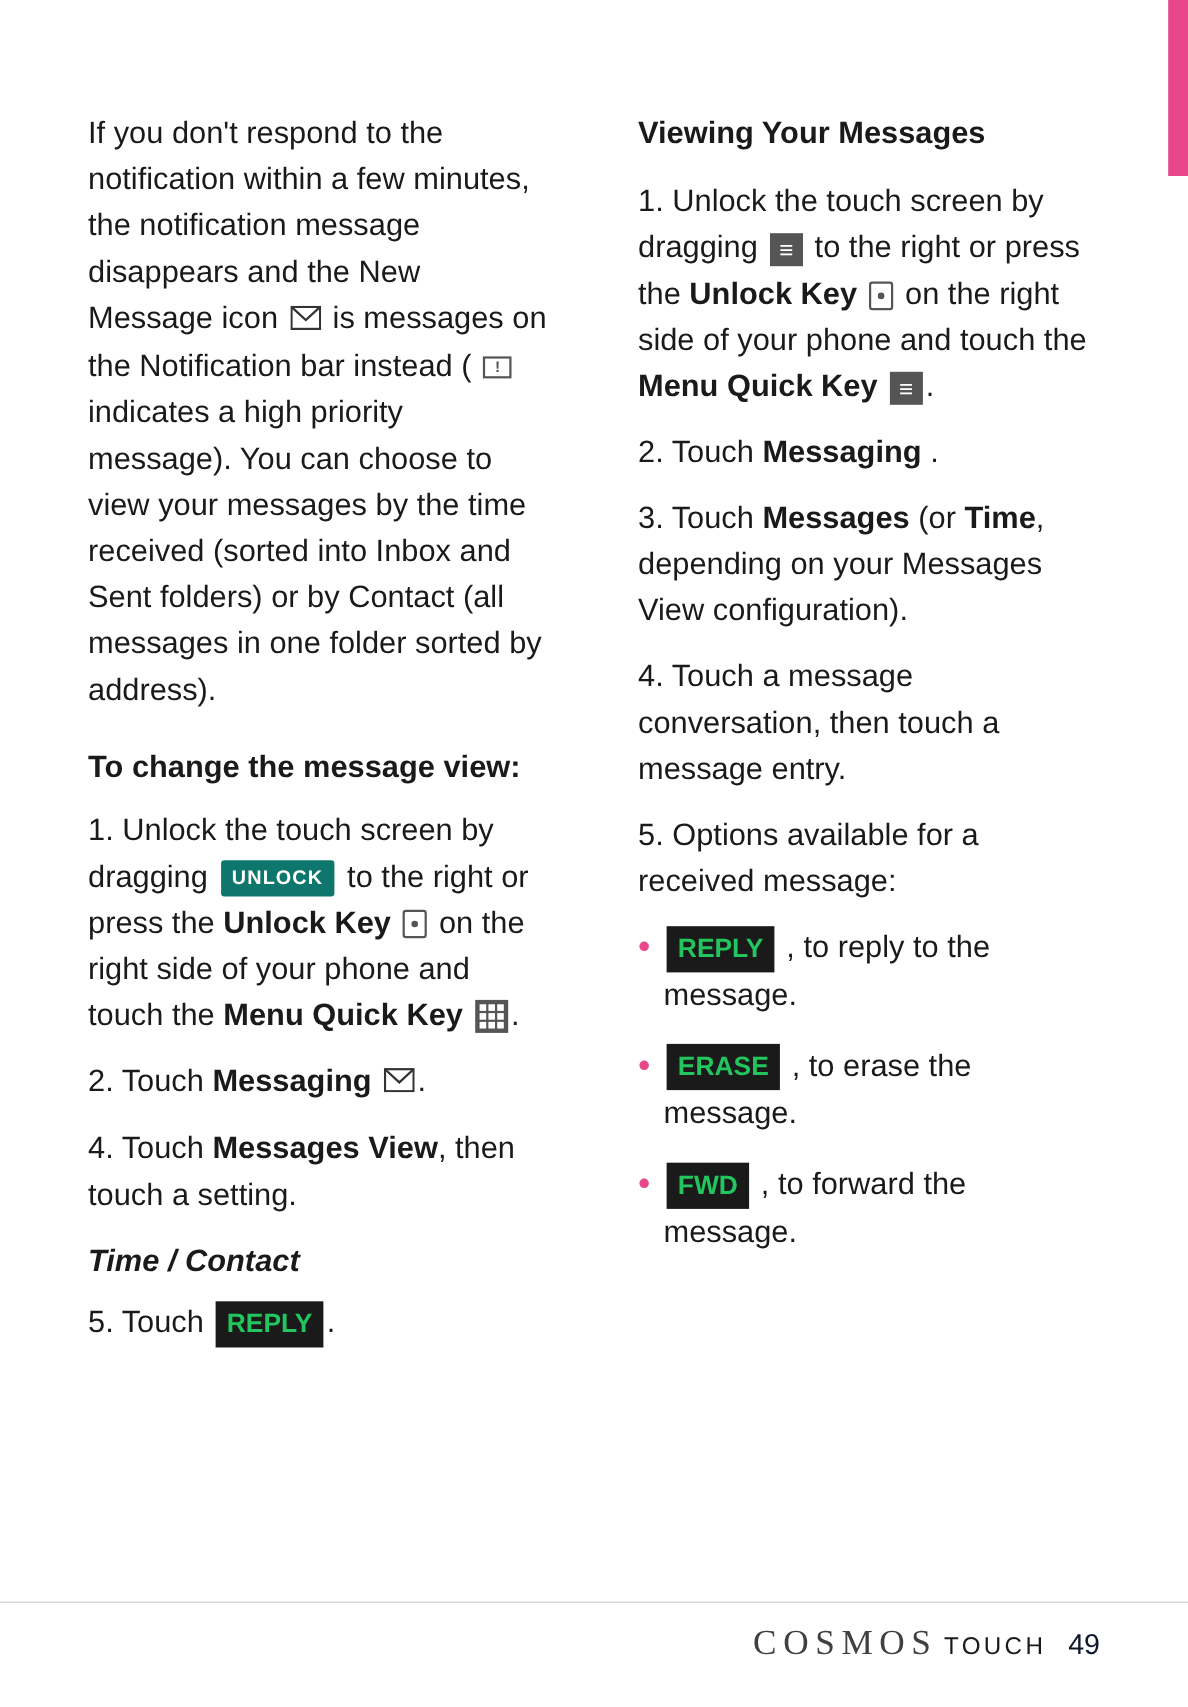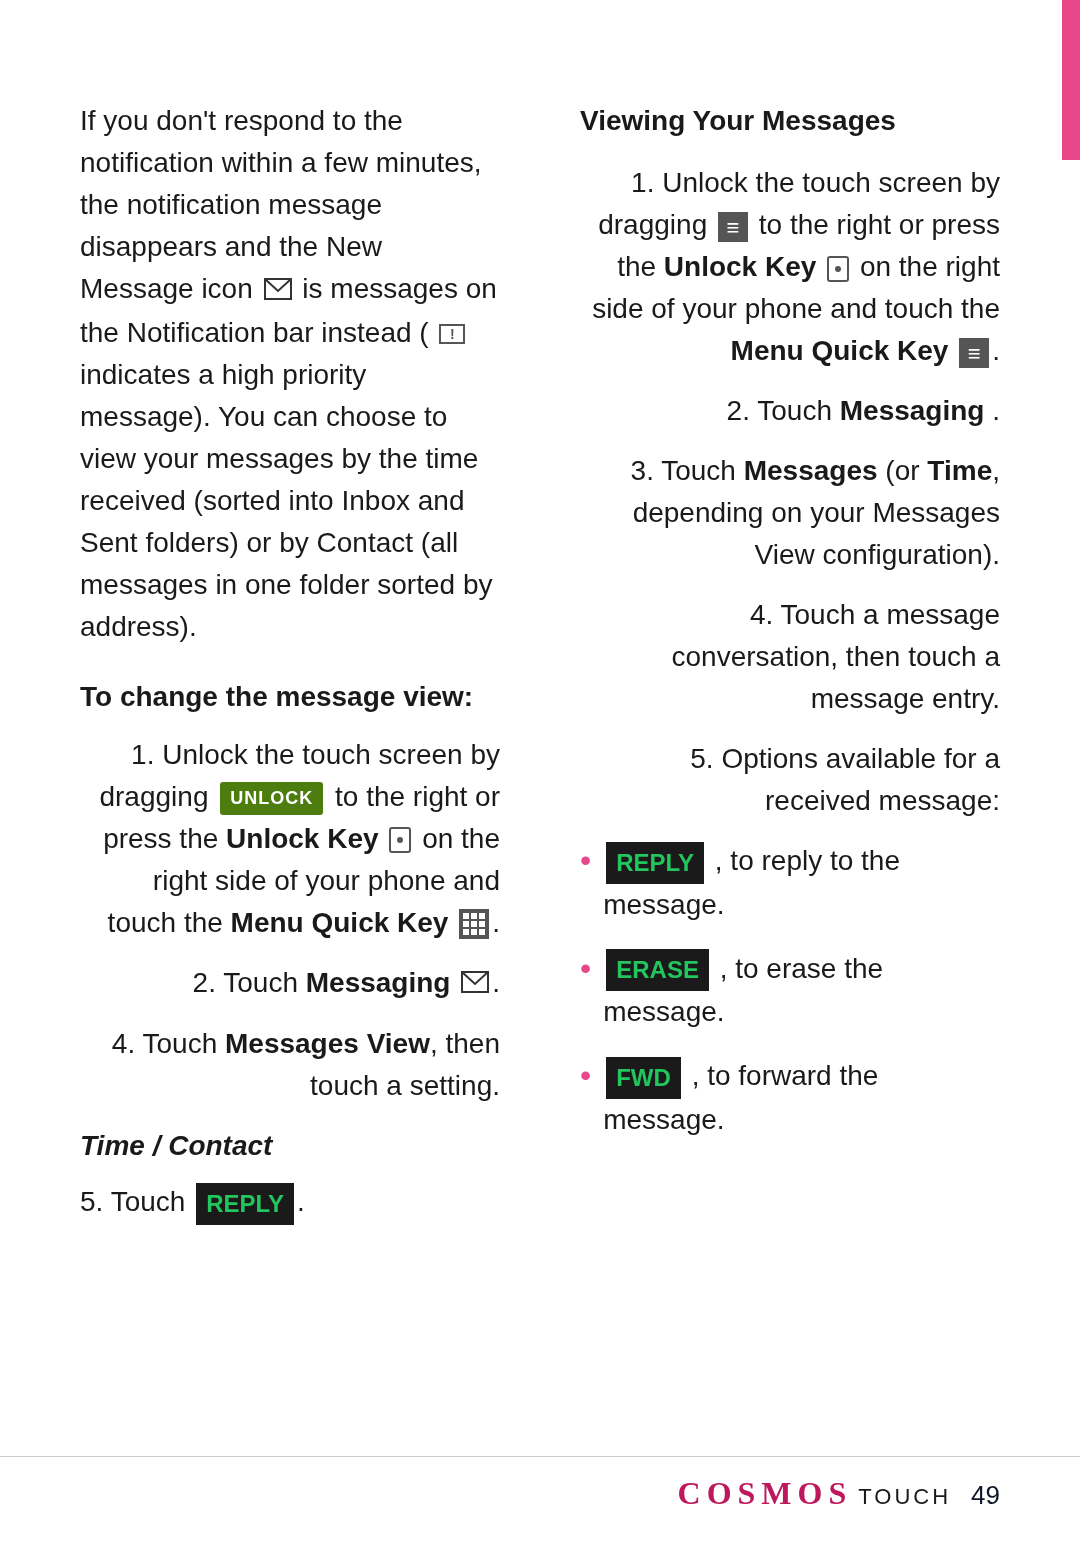--- a/index.html
+++ b/index.html
@@ -62,21 +62,20 @@
 
     .numbered-list {
       list-style: none;
       padding: 0;
     }
 
     .numbered-list > li {
       margin-bottom: 18px;
       line-height: 1.5;
       padding-left: 0;
-      text-align: right;
     }
 
     .num {
       font-weight: normal;
     }
 
     
     .bullet-list {
       list-style: none;
       padding: 0;
@@ -193,24 +192,24 @@
     }
 
     .footer-brand {
       display: flex;
       align-items: baseline;
       gap: 6px;
     }
 
     .footer-cosmos {
       font-size: 32px;
-      font-weight: bold;
+      font-weight: normal;
       letter-spacing: 6px;
       text-transform: uppercase;
-      color: #be185d;
+      color: #404040;
     }
 
     .footer-touch {
       font-size: 22px;
       letter-spacing: 3px;
       text-transform: uppercase;
       color: #1a1a1a;
     }
 
     .footer-page {
@@ -245,21 +244,21 @@
       top: 50%;
       left: 50%;
       transform: translate(-50%, -50%);
       font-size: 14px;
       color: #555;
       font-weight: bold;
     }
 
     .unlock-badge {
       display: inline-block;
-      background: #4d7c0f;
+      background: #0f766e;
       color: #fff;
       font-size: 18px;
       font-weight: bold;
       padding: 3px 10px;
       border-radius: 3px;
       vertical-align: middle;
       margin: 0 4px;
       letter-spacing: 1px;
     }
 

